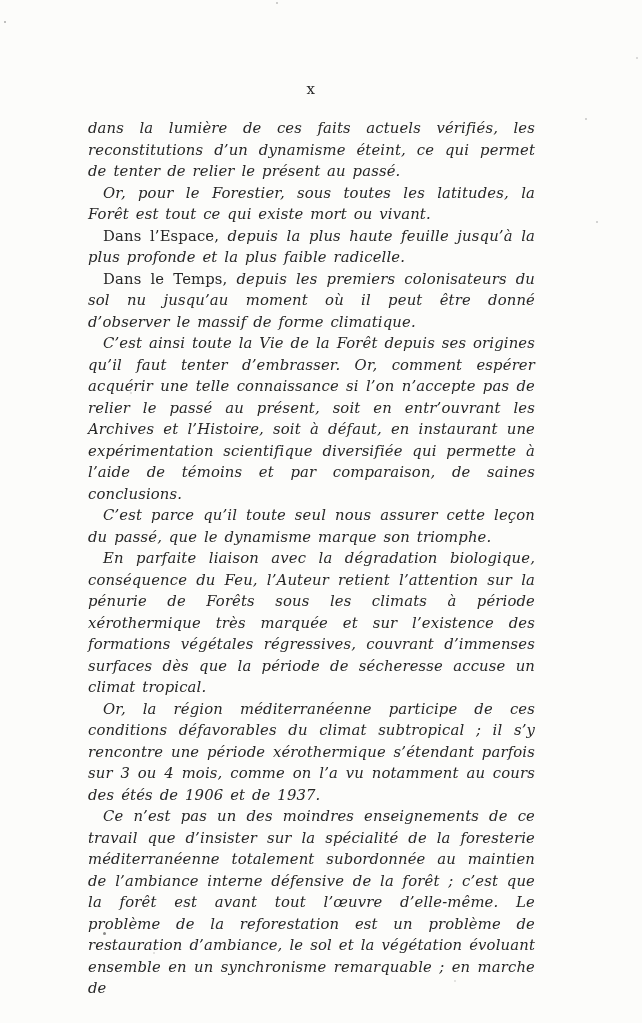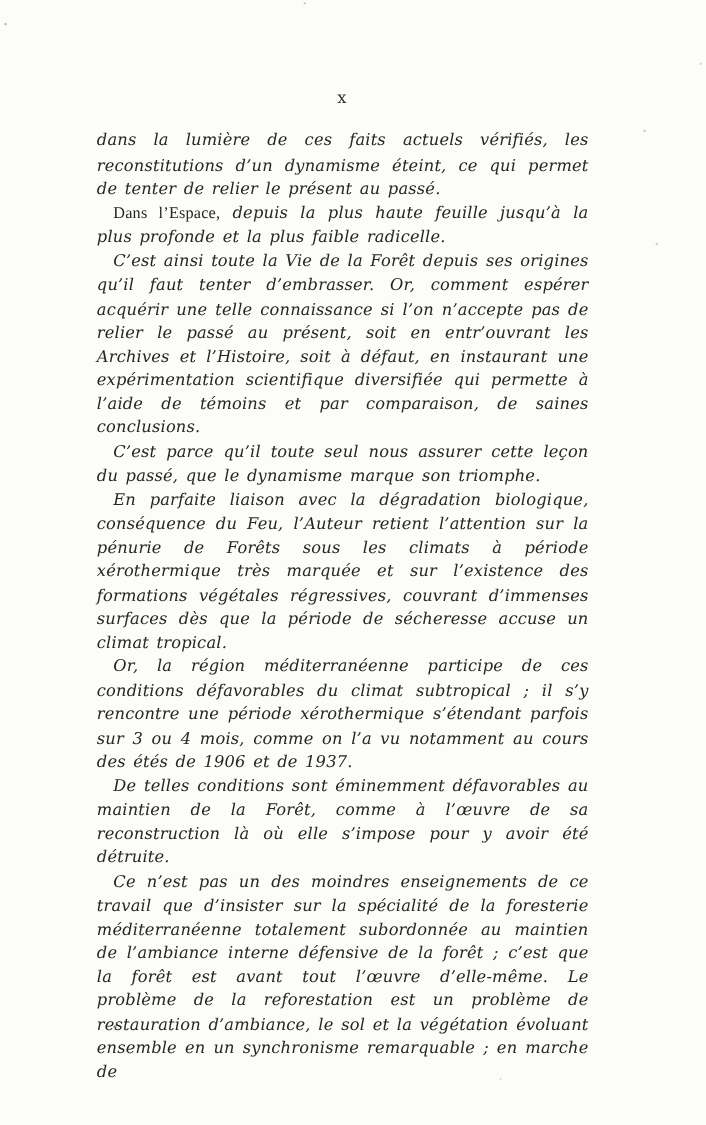--- a/index.html
+++ b/index.html
@@ -41,21 +41,20 @@
   .para {
     margin: 0;
     font-style: italic;
     text-indent: 0;
   }
   .para.indent {
     text-indent: 15px;
   }
   .para .lead {
     font-style: normal;
-    font-family: Liberation Serif, serif;
   }
   
   .speck {
     position: absolute;
     border-radius: 50%;
     background: #4a4a4a;
     pointer-events: none;
   }
   .s1 { left: 103px; top: 932px; width: 3px; height: 3px; opacity: .65; }
   .s2 { left: 4px;   top: 21px;  width: 2px; height: 2px; opacity: .45; }
@@ -70,33 +69,34 @@
 </head>
 <body>
 
 <div class="page">
   <div class="page-number">x</div>
 
   <div class="text-block">
 
   <p class="para"><span class="lead"></span><span class="body">dans la lumière de ces faits actuels vérifiés, les reconstitutions d’un dynamisme éteint, ce qui permet de tenter de relier le présent au passé.</span></p>
 
+  <p class="para indent"><span class="lead"></span><span class="body">Or, pour le Forestier, sous toutes les latitudes, la Forêt est tout ce qui existe mort ou vivant.</span></p>
 
   <p class="para indent"><span class="lead">Dans l’Espace,</span><span class="body"> depuis la plus haute feuille jusqu’à la plus profonde et la plus faible radicelle.</span></p>
 
+  <p class="para indent"><span class="lead">Dans le Temps,</span><span class="body"> depuis les premiers colonisateurs du sol nu jusqu’au moment où il peut être donné d’observer le massif de forme climatique.</span></p>
 
   <p class="para indent"><span class="lead"></span><span class="body">C’est ainsi toute la Vie de la Forêt depuis ses origines qu’il faut tenter d’embrasser. Or, comment espérer acquérir une telle connaissance si l’on n’accepte pas de relier le passé au présent, soit en entr’ouvrant les Archives et l’Histoire, soit à défaut, en instaurant une expérimentation scientifique diversifiée qui permette à l’aide de témoins et par comparaison, de saines conclusions.</span></p>
 
   <p class="para indent"><span class="lead"></span><span class="body">C’est parce qu’il toute seul nous assurer cette leçon du passé, que le dynamisme marque son triomphe.</span></p>
 
   <p class="para indent"><span class="lead"></span><span class="body">En parfaite liaison avec la dégradation biologique, conséquence du Feu, l’Auteur retient l’attention sur la pénurie de Forêts sous les climats à période xérothermique très marquée et sur l’existence des formations végétales régressives, couvrant d’immenses surfaces dès que la période de sécheresse accuse un climat tropical.</span></p>
 
   <p class="para indent"><span class="lead"></span><span class="body">Or, la région méditerranéenne participe de ces conditions défavorables du climat subtropical ; il s’y rencontre une période xérothermique s’étendant parfois sur 3 ou 4 mois, comme on l’a vu notamment au cours des étés de 1906 et de 1937.</span></p>
 
-  <p class="para indent"><span class="lead"></span><span class="body">De telles conditions sont éminemment défavorables au maintien de la Forêt, comme à l’œuvre de sa reconstruction là où elle s’impose pour y avoir été détruite.</span></p>
 
   <p class="para indent"><span class="lead"></span><span class="body">Ce n’est pas un des moindres enseignements de ce travail que d’insister sur la spécialité de la foresterie méditerranéenne totalement subordonnée au maintien de l’ambiance interne défensive de la forêt ; c’est que la forêt est avant tout l’œuvre d’elle-même. Le problème de la reforestation est un problème de restauration d’ambiance, le sol et la végétation évoluant ensemble en un synchronisme remarquable ; en marche de</span></p>
 </div>
 
   <span class="speck s1"></span>
   <span class="speck s2"></span>
   <span class="speck s3"></span>
   <span class="speck s4"></span>
   <span class="speck s5"></span>
   <span class="speck s6"></span>

